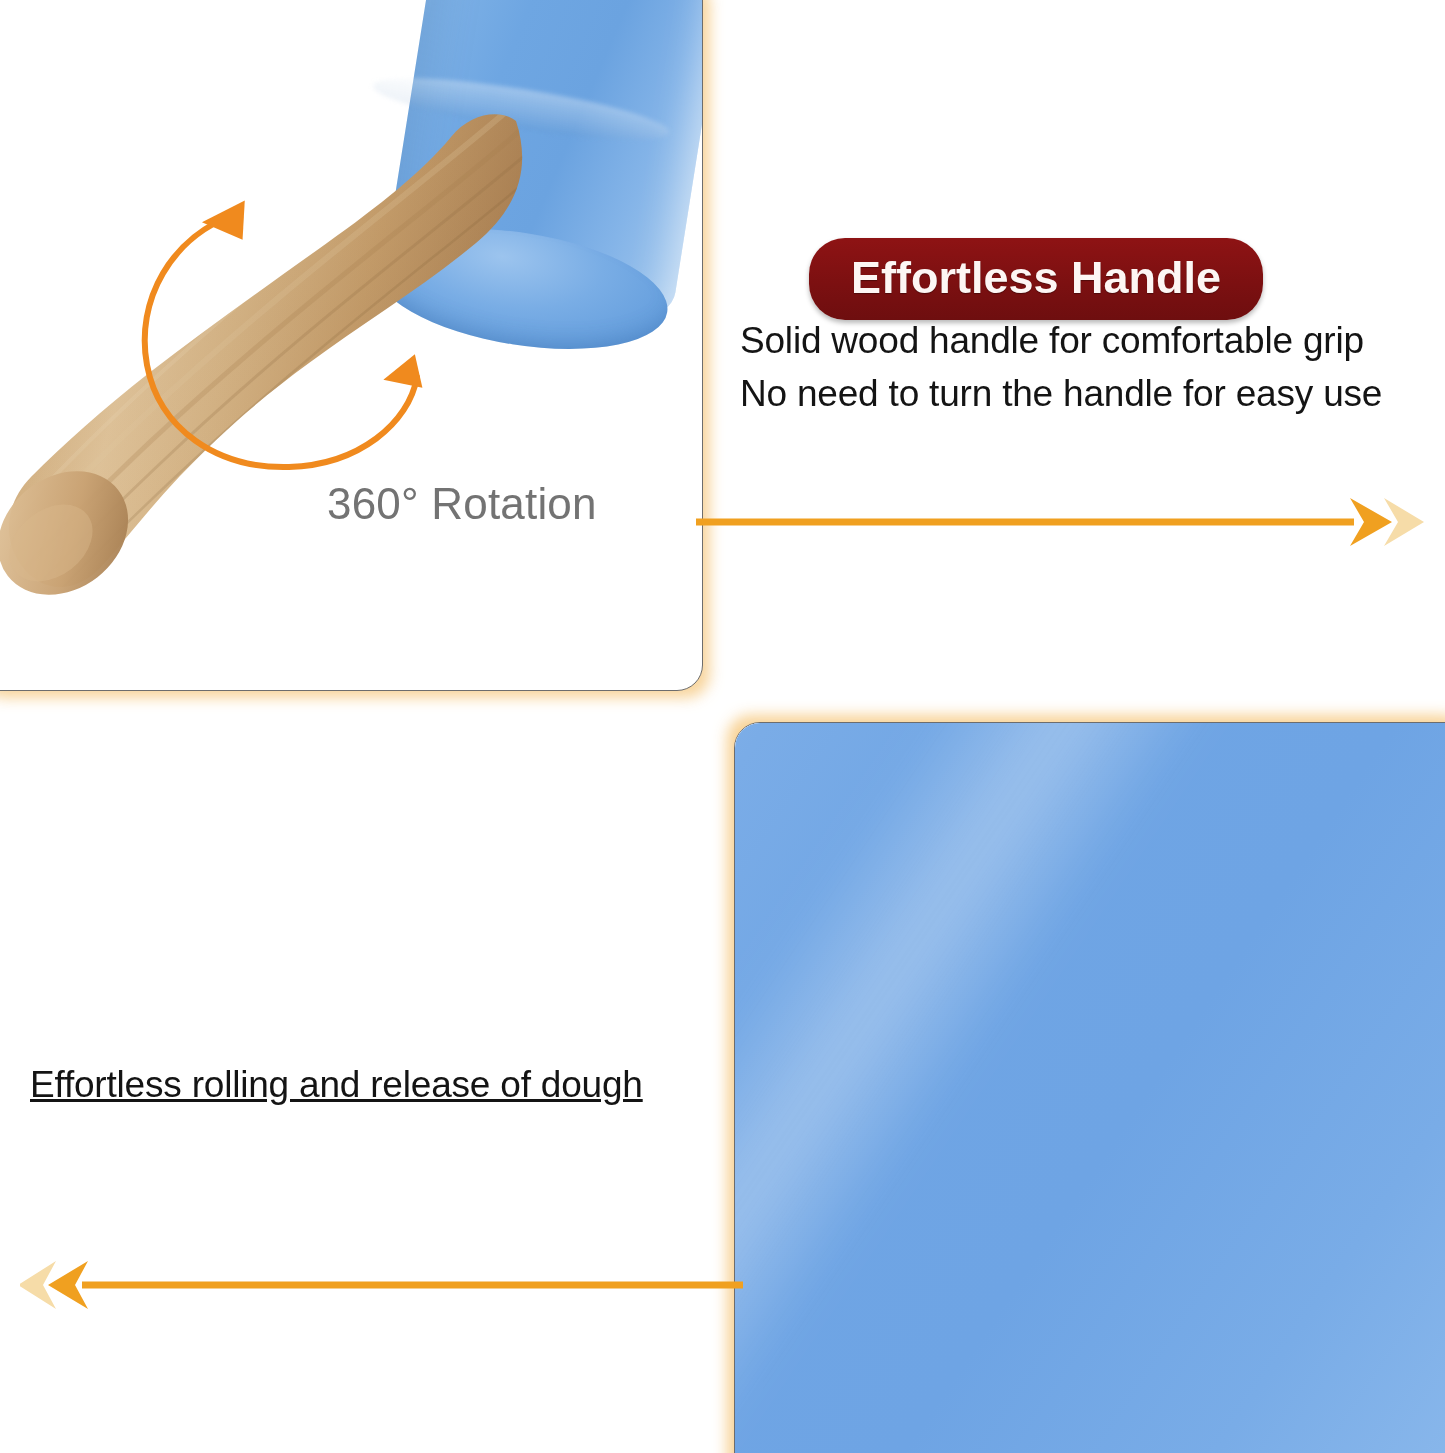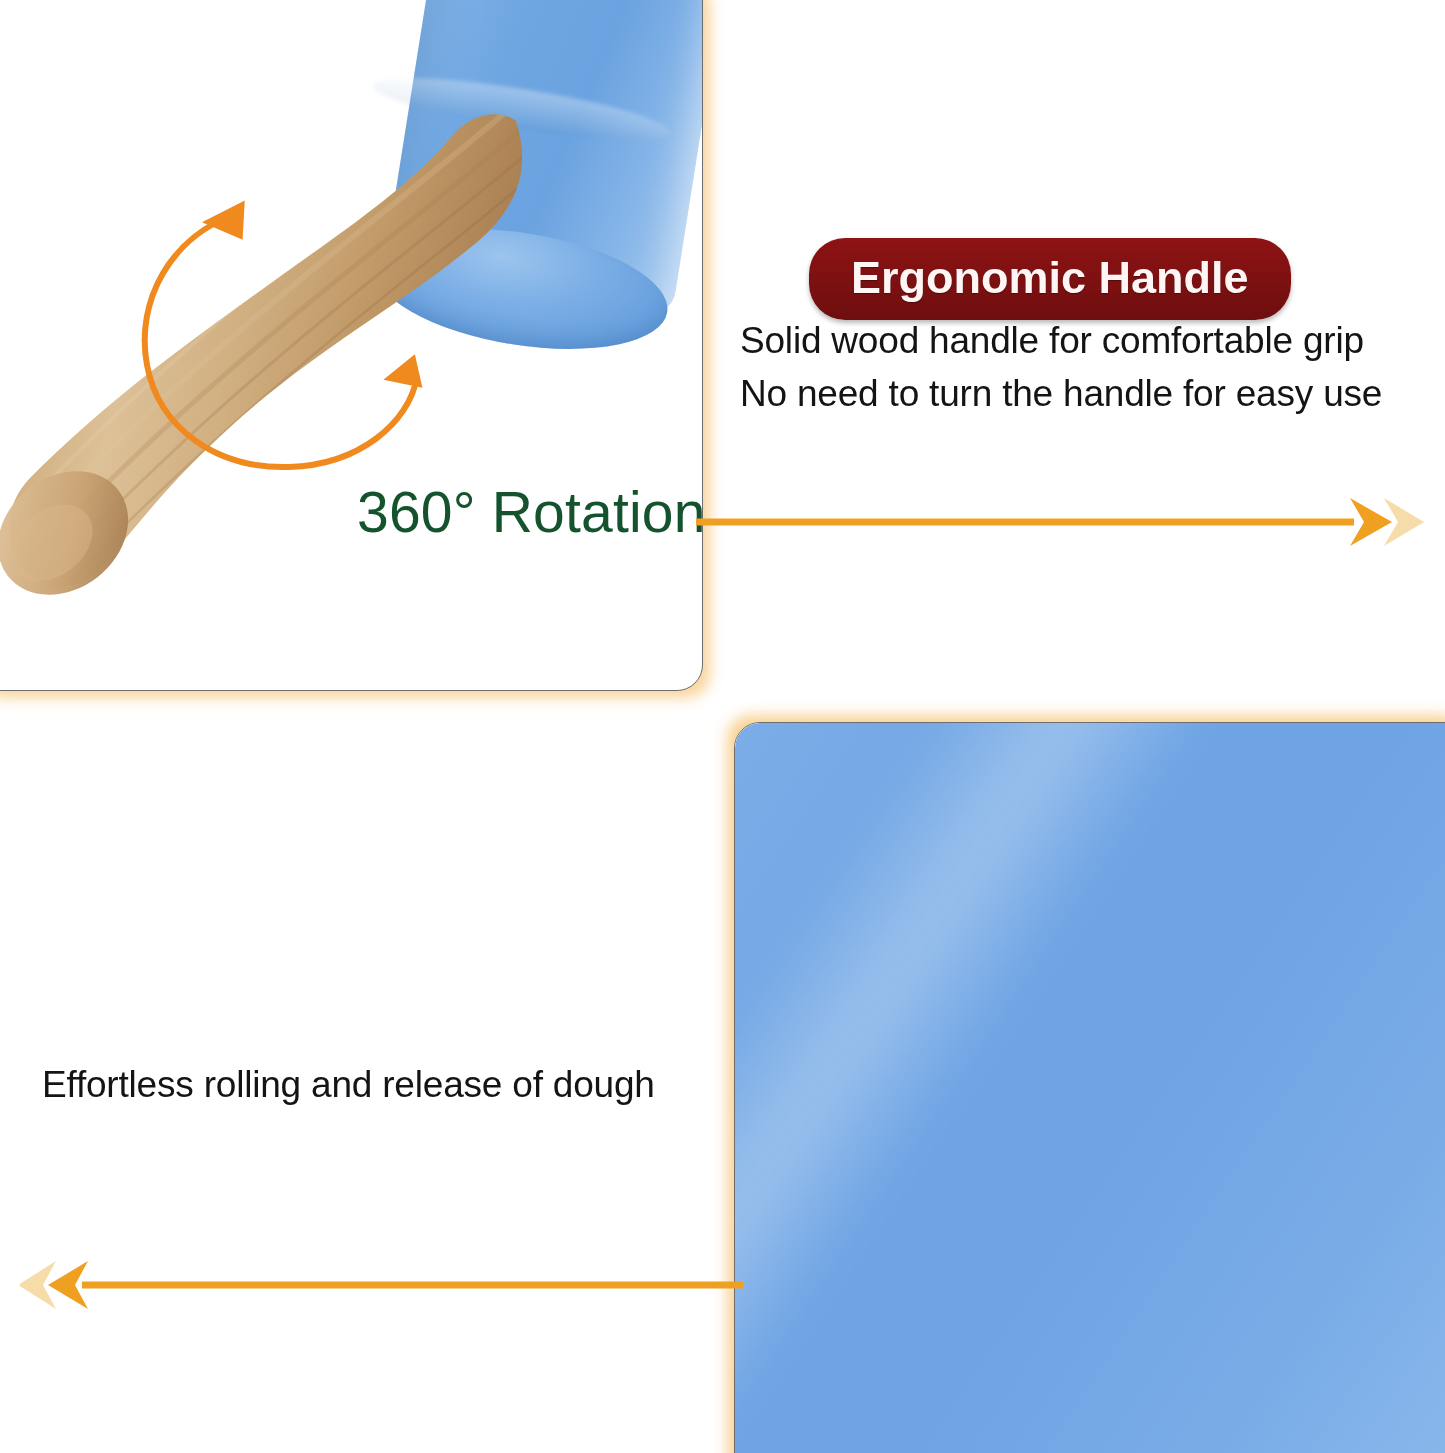--- a/index.html
+++ b/index.html
@@ -147,25 +147,24 @@
     transform-origin: 50% 20%;
     background: linear-gradient(90deg, rgba(255,255,255,0.0), rgba(255,255,255,0.30), rgba(255,255,255,0.0));
     filter: blur(18px);
   }
 
   
   #rotation-caption {
     position: absolute;
     left: 356px;
     top: 508px;
-    font-size: 57px;
-    color: #14532d;
+    font-size: 44px;
+    color: #737373;
     letter-spacing: 0.2px;
     white-space: nowrap;
-    margin-left: 30px;
   }
 
   
   .badge {
     display: inline-block;
     background: linear-gradient(180deg, #8e1314 0%, #7c1011 55%, #6e0e0f 100%);
     color: #fdf6f4;
     font-weight: bold;
     border-radius: 36px;
     line-height: 1;
@@ -204,21 +203,22 @@
     top: 1032px;
     width: 690px;
   }
   #block-smooth .badge {
     font-size: 45px;
     padding: 17px 40px 20px 40px;
     margin-left: 127px;
   }
   #block-smooth .desc-line {
     margin-top: 32px;
-    margin-left: 12px;
+    margin-left: 0px;
+    text-decoration: underline;
   }
 
   
   .connector {
     position: absolute;
     pointer-events: none;
   }
   #connector-top {
     left: 694px;
     top: 492px;
@@ -325,21 +325,21 @@
   </div>
 
   <div class="photo-panel" id="panel-surface">
     <div id="surface-art">
       <div id="surface-diag"></div>
       <div id="surface-sheen"></div>
     </div>
   </div>
 
   <div id="block-ergonomic">
-    <div class="badge">Ergonomic Handle</div>
+    <div class="badge">Effortless Handle</div>
     <div class="desc-line">Solid wood handle for comfortable grip</div>
     <div class="desc-line">No need to turn the handle for easy use</div>
   </div>
 
   <div id="block-smooth">
     <div class="desc-line">Effortless rolling and release of dough</div>
   </div>
 
   <svg class="connector" id="connector-top" viewBox="0 0 740 60">
     <line x1="2" y1="30" x2="660" y2="30" stroke="#F0A020" stroke-width="7"></line>

